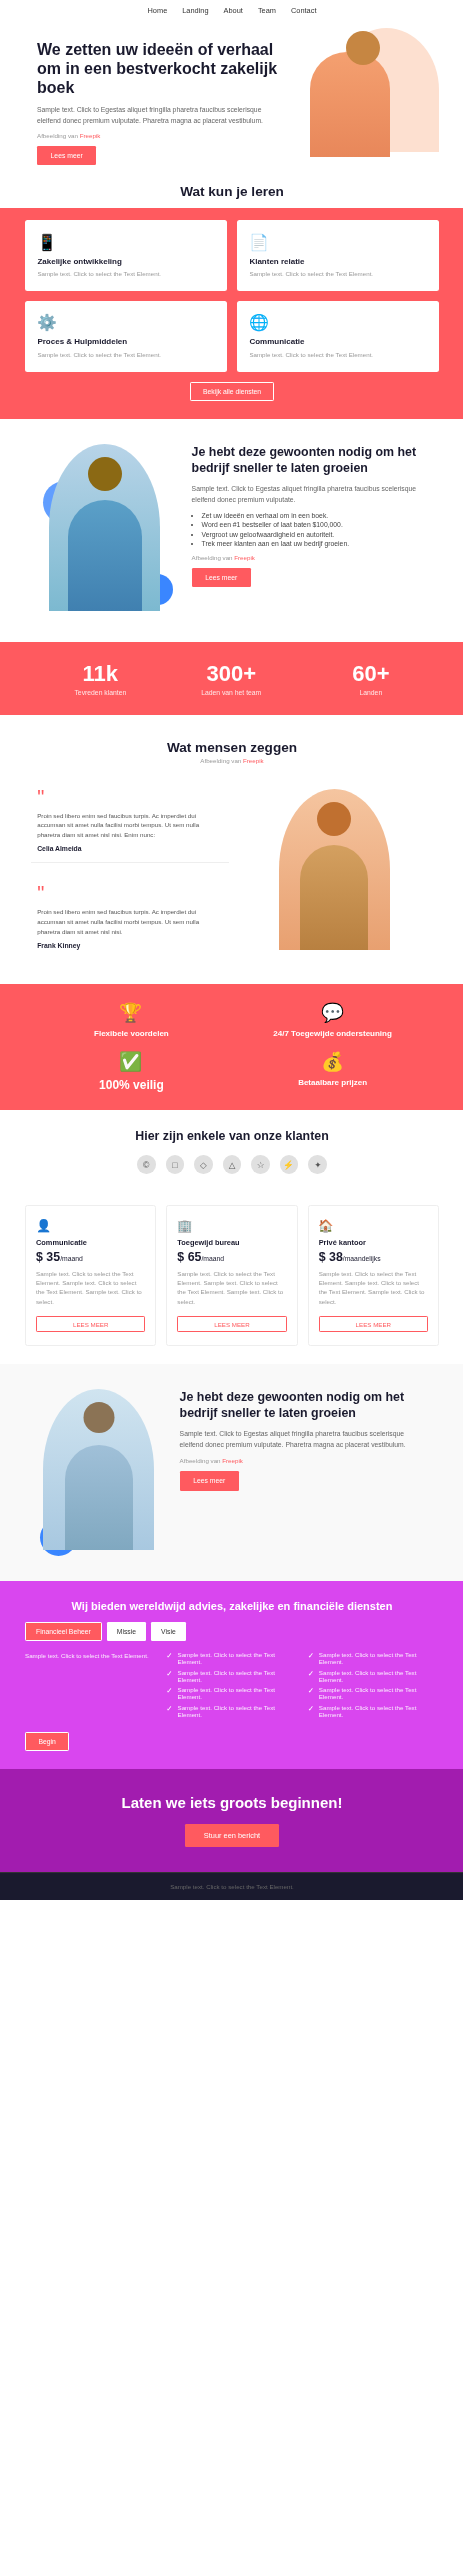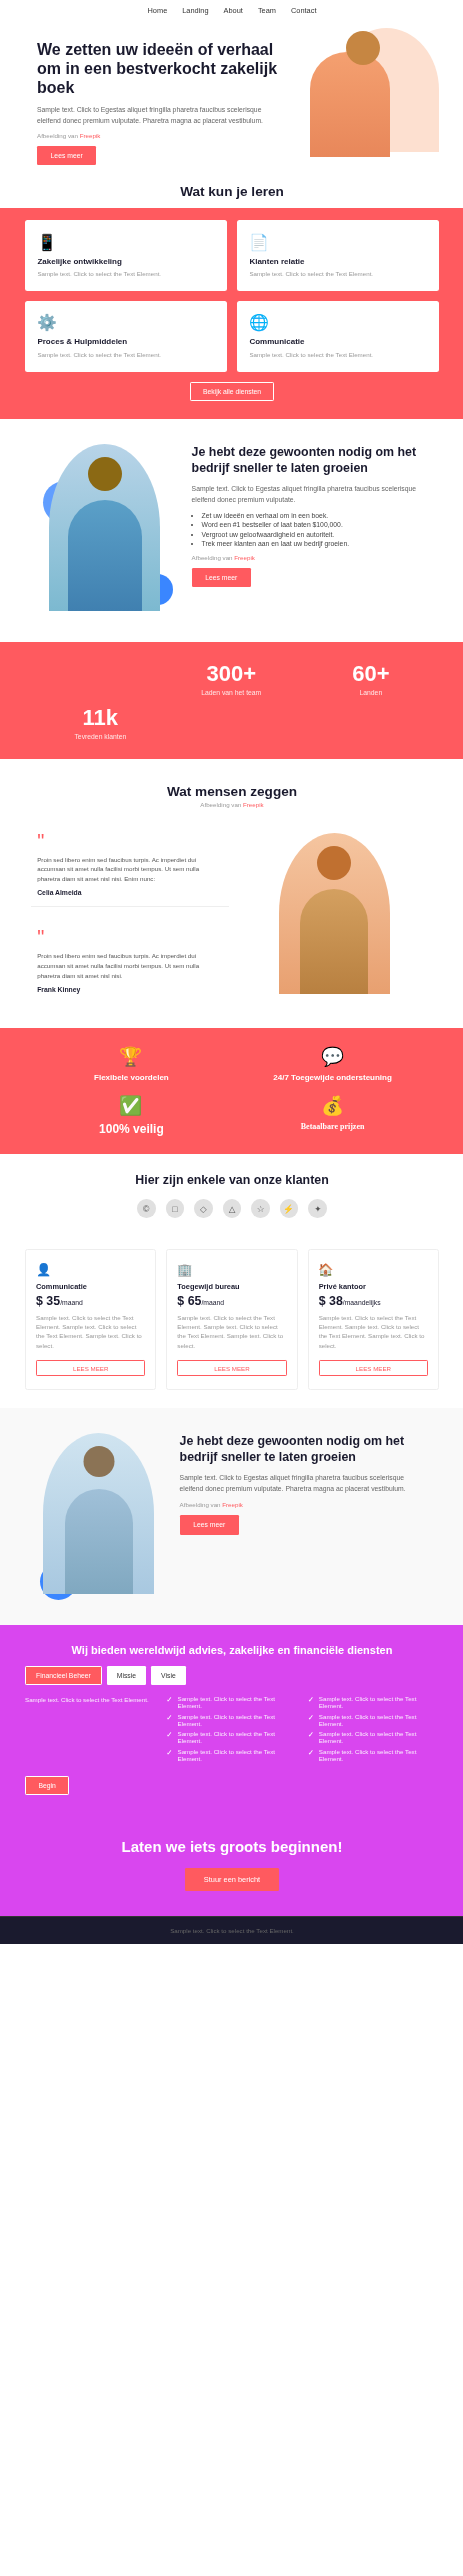--- a/index.html
+++ b/index.html
@@ -104,21 +104,21 @@
     </ul>
     <p style="font-size:6.2px; color:#999; margin-bottom:7.4px;">
       <span>Afbeelding van</span> <span style="color:#ff5a5f;">Freepik</span>
     </p>
     <button style="background:#ff5a5f; color:#fff; border:none; padding:6.2px 13.6px; font-size:6.8px; cursor:pointer; border-radius:1.2px;">Lees meer</button>
   </div>
 </section>
 
 <section style="background:#ff5a5f; padding:18.6px 37px; display:flex; justify-content:space-around;">
   <div style="text-align:center; color:#fff;">
-    <div style="font-size:22px; font-weight:800;margin-top:44px;">11k</div>
+    <div style="font-size:22px; font-weight:800;">11k</div>
     <div style="font-size:6.8px; opacity:0.85; margin-top:2.5px;">Tevreden klanten</div>
   </div>
   <div style="text-align:center; color:#fff;">
     <div style="font-size:22px; font-weight:800;">300+</div>
     <div style="font-size:6.8px; opacity:0.85; margin-top:2.5px;">Laden van het team</div>
   </div>
   <div style="text-align:center; color:#fff;margin-left:16px;">
     <div style="font-size:22px; font-weight:800;">60+</div>
     <div style="font-size:6.8px; opacity:0.85; margin-top:2.5px;">Landen</div>
   </div>
@@ -160,21 +160,21 @@
     <div style="display:flex; flex-direction:column; align-items:center; text-align:center; color:#fff;">
       <div style="font-size:18.6px; margin-bottom:5px;">💬</div>
       <h4 style="font-size:8px; font-weight:700; color:#fff;text-align:right;">24/7 Toegewijde ondersteuning</h4>
     </div>
     <div style="display:flex; flex-direction:column; align-items:center; text-align:center; color:#fff;">
       <div style="font-size:18.6px; margin-bottom:5px;">✅</div>
       <h4 style="font-size:12px; font-weight:700; color:#fff;">100% veilig</h4>
     </div>
     <div style="display:flex; flex-direction:column; align-items:center; text-align:center; color:#fff;">
       <div style="font-size:18.6px; margin-bottom:5px;">💰</div>
-      <h4 style="font-size:8px; font-weight:700; color:#fff;font-family:Liberation Serif, serif;">Betaalbare prijzen</h4>
+      <h4 style="font-size:8px; font-weight:700; color:#fff;">Betaalbare prijzen</h4>
     </div>
   </div>
 </section>
 
 <section style="padding:18.6px 37px;">
   <h2 style="text-align:center; font-size:12.4px; font-weight:800; color:#1a1a2e; margin-bottom:12.4px;">Hier zijn enkele van onze klanten</h2>
   <div style="display:flex; justify-content:center; gap:10px; flex-wrap:wrap; align-items:center;">
     <div style="display:flex; flex-direction:column; align-items:center;">
       <div style="width:18.6px; height:18.6px; border-radius:50%; background:#e0e0e0; display:flex; align-items:center; justify-content:center; font-size:8.7px; color:#555;">©</div>
     </div>
@@ -299,21 +299,21 @@
         <span style="color:#fff; font-size:7.4px;">✓</span>
         <span style="font-size:6.2px; color:#fff; opacity:0.9;">Sample text. Click to select the Text Element.</span>
       </div>
     </div>
   </div>
   <div style="margin-top:10px;">
     <button style="background:#ff5a5f; color:#fff; border:1.2px solid #fff; padding:5px 12.4px; font-size:6.8px; cursor:pointer; border-radius:1.2px;">Begin</button>
   </div>
 </section>
 
-<section style="background:#d946ef; padding:25px 49px; text-align:center;">
+<section style="background:#a21caf; padding:25px 49px; text-align:center;">
   <h2 style="font-size:15px; font-weight:800; color:#fff; margin-bottom:12.4px;">Laten we iets groots beginnen!</h2>
   <button style="background:#ff5a5f; color:#fff; border:none; padding:7.4px 18.6px; font-size:7.4px; cursor:pointer; border-radius:1.2px;">Stuur een bericht</button>
 </section>
 
 <footer style="background:#1a1a2e; padding:10px; text-align:center; border-top:0.6px solid #333;">
   <p style="font-size:6.2px; color:#666;">Sample text. Click to select the Text Element.</p>
 </footer>
 
 
 </body></html>

